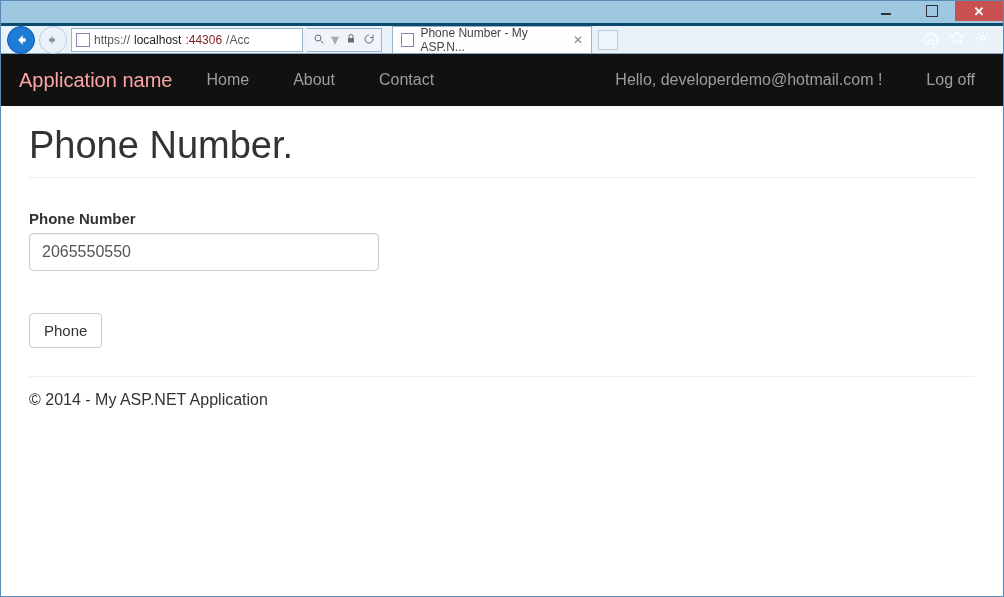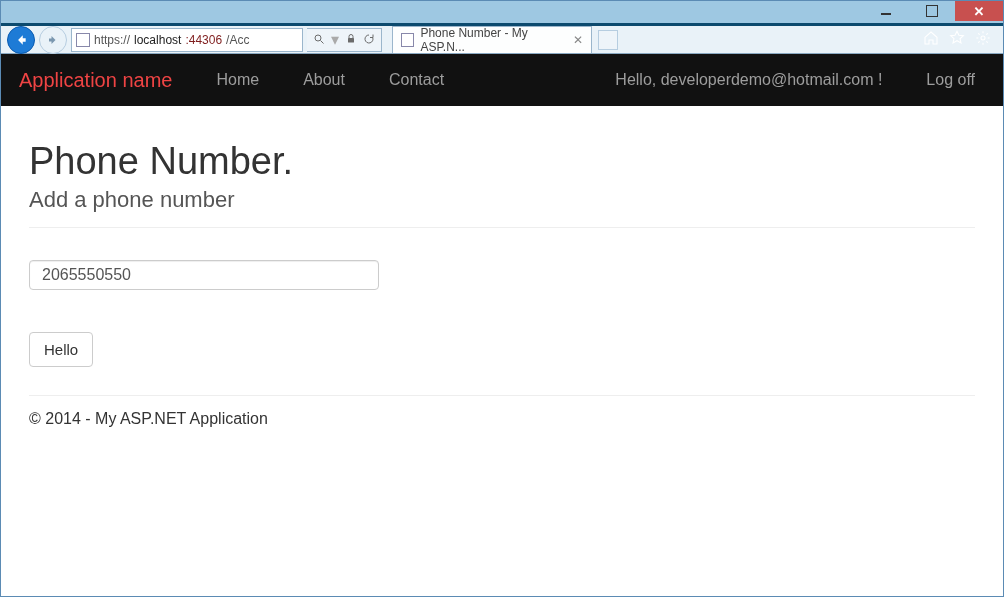--- a/index.html
+++ b/index.html
@@ -32,32 +32,32 @@
   .tab .x { color:#888; font-size:12px; }
   .new-tab { width:20px; height:20px; border:1px solid #b6cde0; margin-left:2px; display:flex; align-items:center; justify-content:center; color:#8aa9c2; font-size:10px; background:#eef4f9;}
   .ie-right { margin-left:auto; display:flex; gap:10px; color:#fff; padding-right:6px;}
   .ie-right svg { width:16px; height:16px; fill:#fff; stroke:#fff;}
 
   
   .viewport { flex:1; background:#fff; margin:0; overflow:auto; }
 
   
   .navbar { background:#111; color:#9d9d9d; height:52px; display:flex; align-items:center; padding:0 18px; gap:24px; font-size:16px;}
-  .navbar .brand { color:#ef4444; font-size:20px; margin-right:10px;}
+  .navbar .brand { color:#fca5a5; font-size:20px; }
   .navbar a { color:#9d9d9d; text-decoration:none; padding:6px 10px; }
   .navbar .spacer { flex:1; }
   .navbar .greet { color:#9d9d9d;}
 
   
   .container { padding: 18px 28px; color:#333;}
-  h1 { font-weight:400; font-size:38px; color:#333; margin-bottom:4px;margin-top:16px;}
+  h1 { font-weight:400; font-size:38px; color:#333; margin-bottom:4px;}
   h3.sub { font-weight:400; font-size:22px; color:#555; margin-bottom:14px;}
   hr { border:none; border-top:1px solid #eee; margin:10px 0 32px 0;}
   .form-group label { font-weight:700; font-size:15px; display:block; margin-bottom:6px; color:#333;}
-  .form-control { width:350px; height:30px; border:1px solid #ccc; border-radius:4px; padding:6px 12px; font-size:16px; color:#555; box-shadow: inset 0 1px 1px rgba(0,0,0,.07);}
+  .form-control { width:350px; height:38px; border:1px solid #ccc; border-radius:4px; padding:6px 12px; font-size:16px; color:#555; box-shadow: inset 0 1px 1px rgba(0,0,0,.07);}
   .btn { display:inline-block; margin-top:42px; padding:8px 14px; border:1px solid #ccc; border-radius:4px; background:#fff; font-size:15px; color:#333;}
   hr.footer-sep { margin:28px 0 14px 0;}
   .footer { color:#333; font-size:16px;}
 
 </style>
 </head>
 <body>
 
 <div class="window-frame">
 
@@ -142,27 +142,27 @@
       <a>Home</a>
       <a>About</a>
       <a>Contact</a>
       <span class="spacer"></span>
       <a class="greet">Hello, developerdemo@hotmail.com !</a>
       <a>Log off</a>
     </div>
 
     <div class="container">
       <h1>Phone Number.</h1>
-      <h3 class="sub">Add a phone number</h3>
       <hr>
 
       <div class="form-group">
+        <label>Phone Number</label>
         <input class="form-control" type="text" value="2065550550" style="">
       </div>
 
-      <button class="btn">Hello</button>
+      <button class="btn">Phone</button>
 
       <hr class="footer-sep">
       <div class="footer">© 2014 - My ASP.NET Application</div>
     </div>
 
   </div>
 </div>
 
 </body></html>

